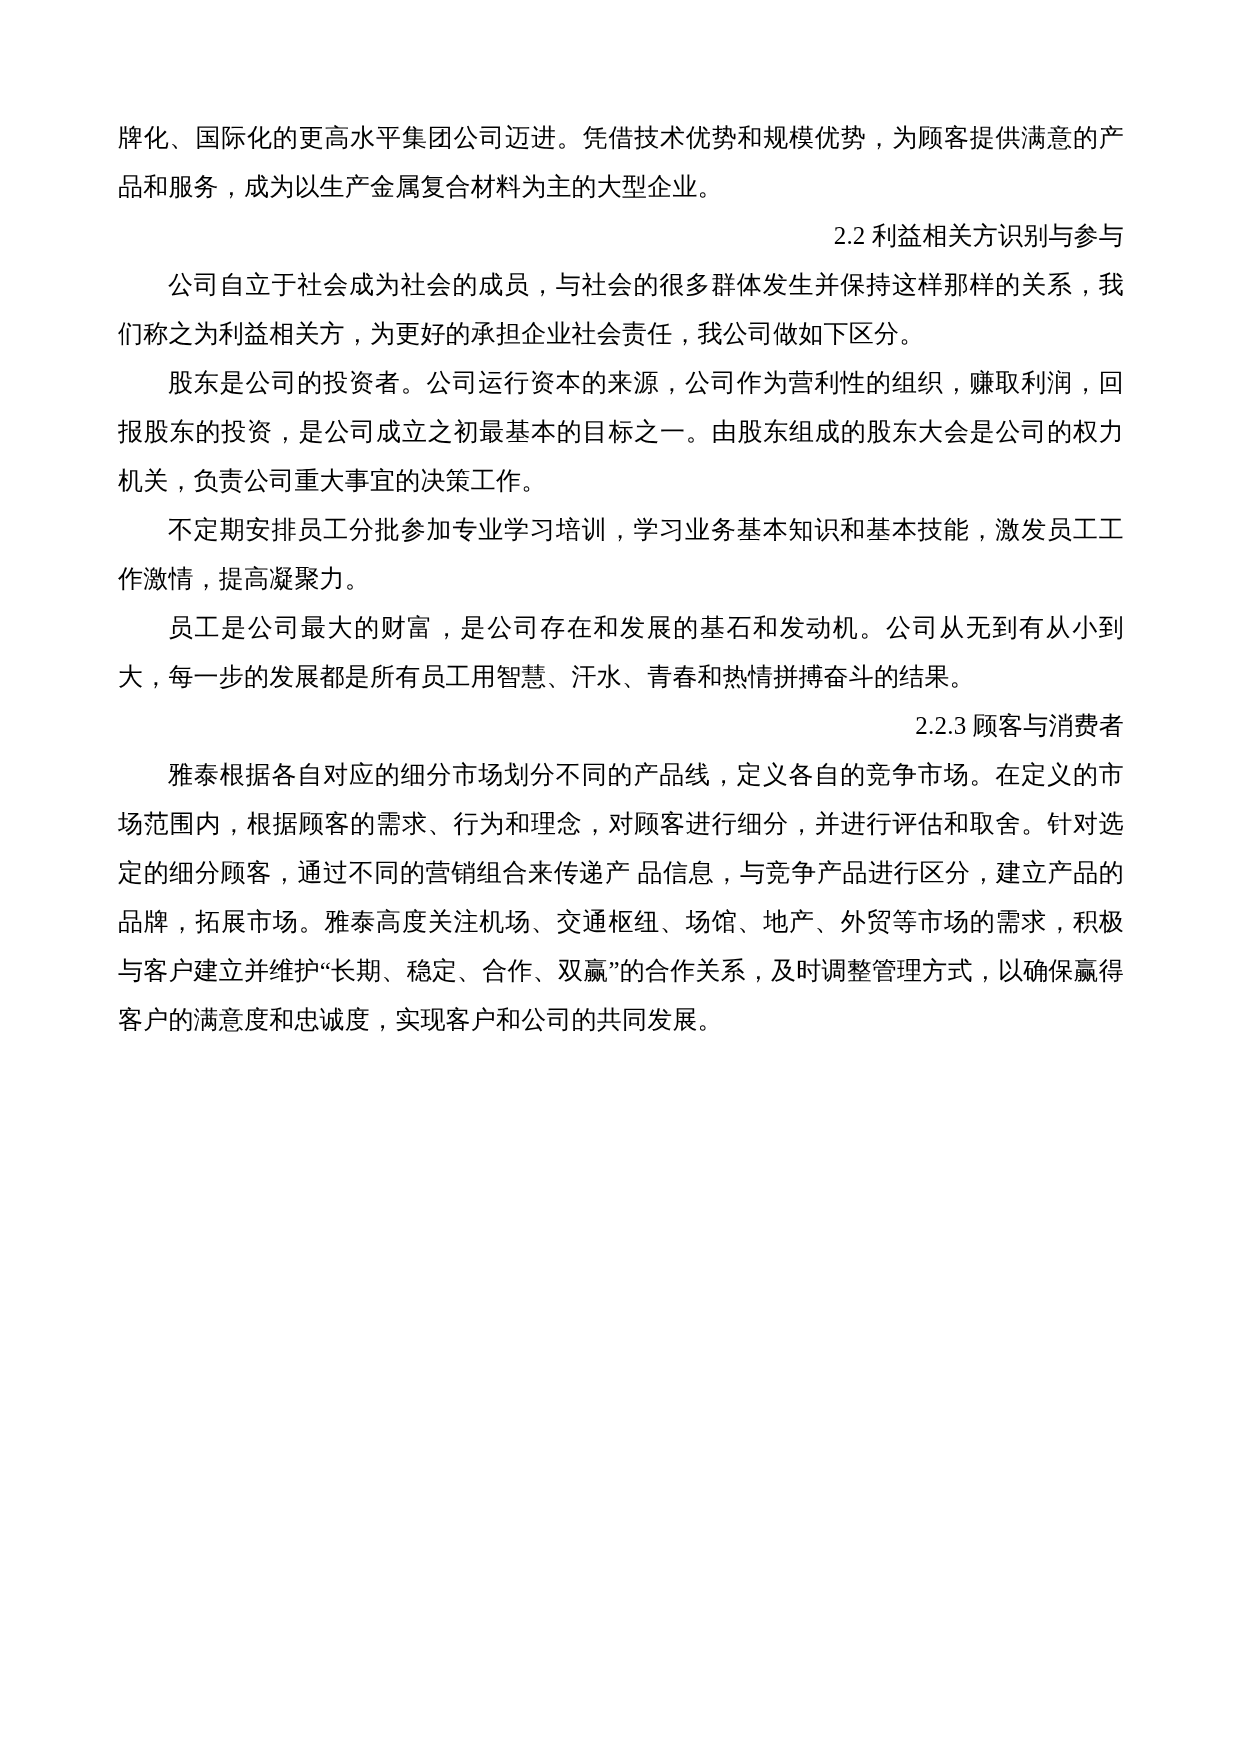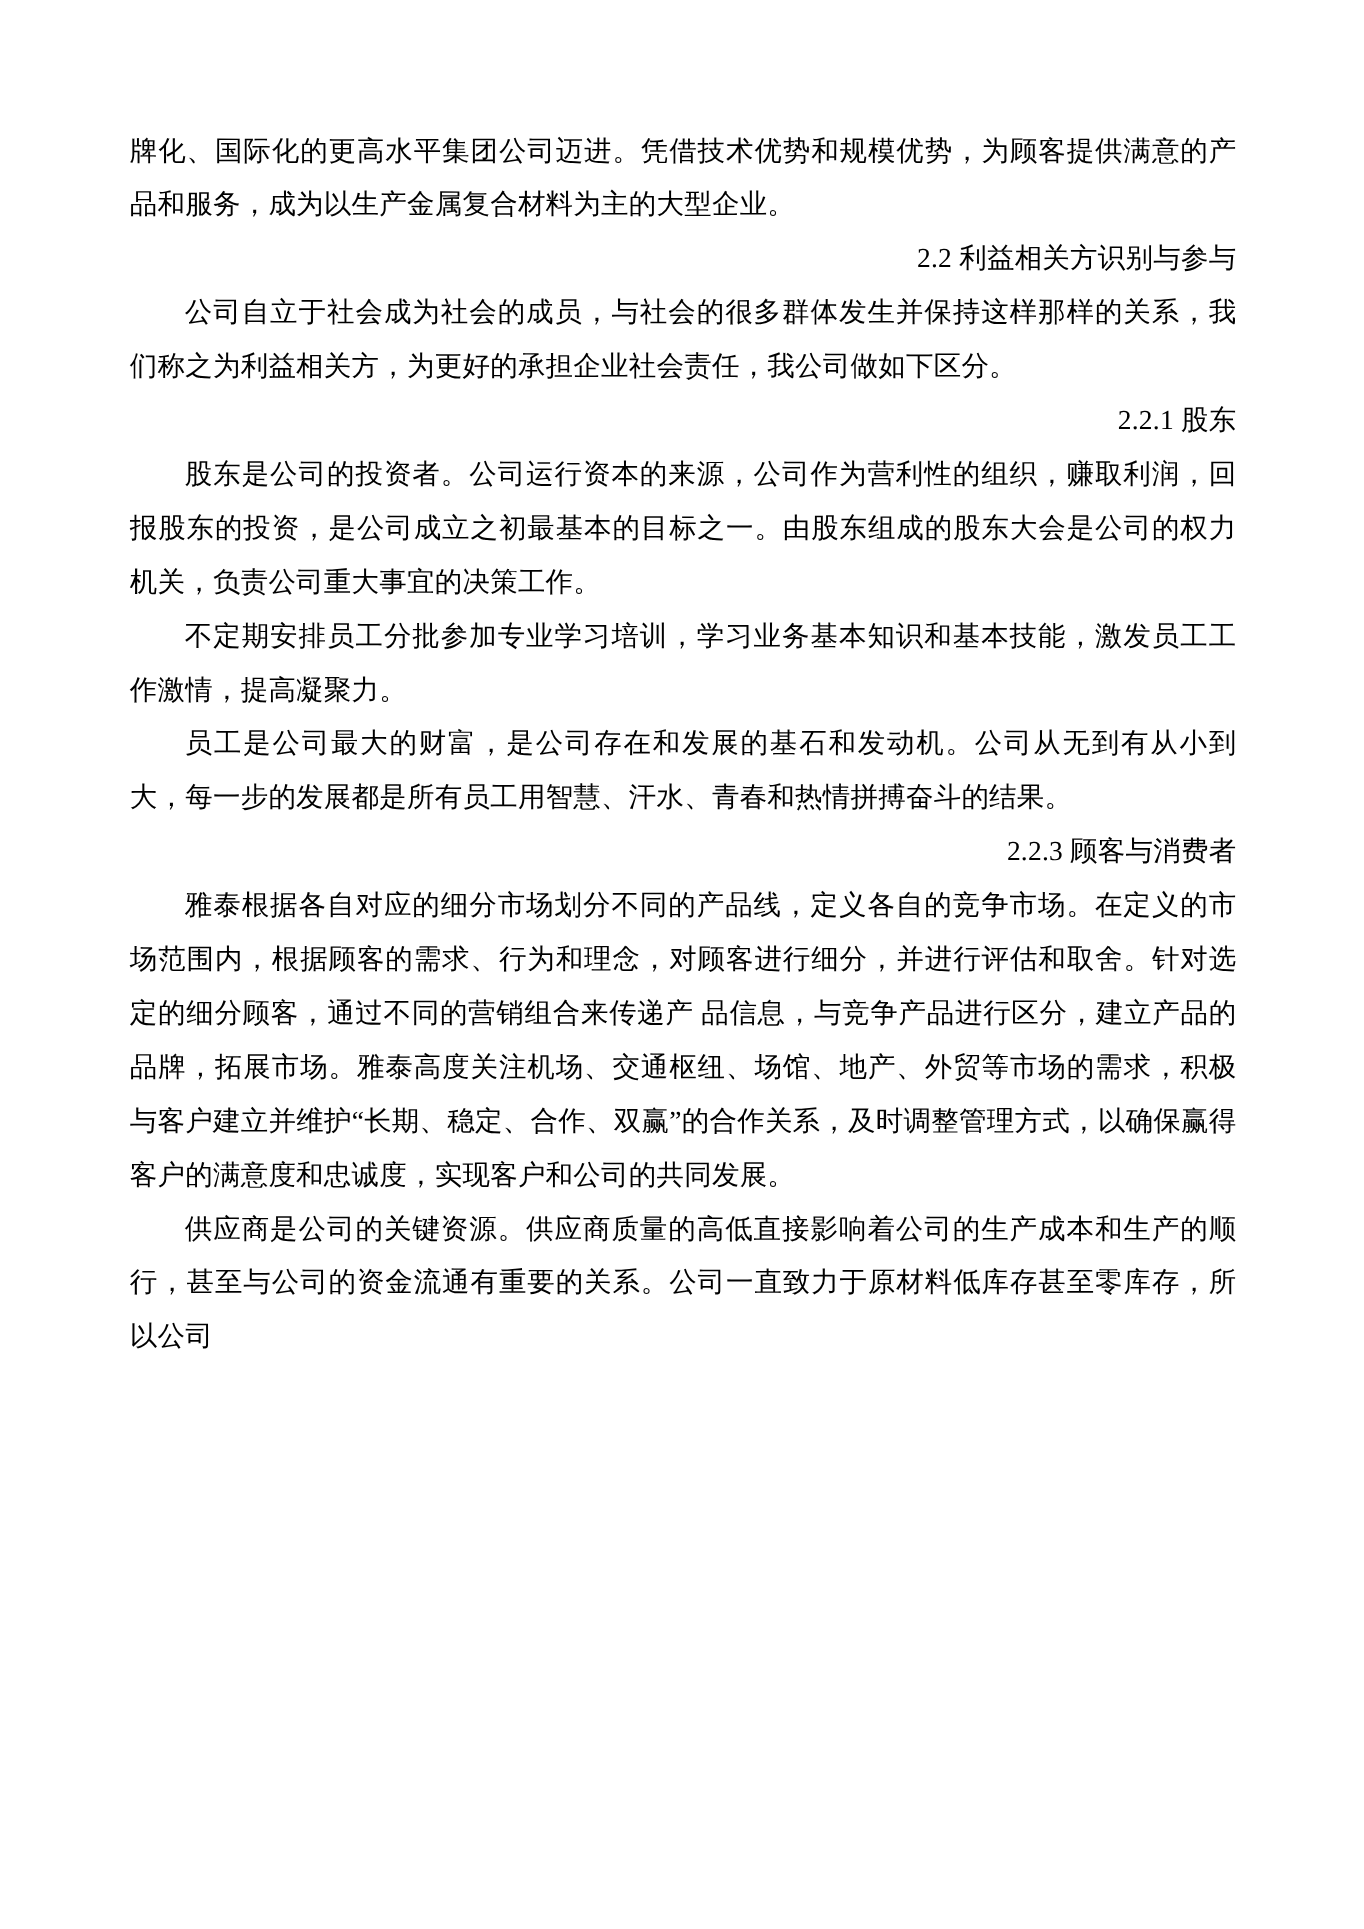--- a/index.html
+++ b/index.html
@@ -35,20 +35,18 @@
     text-align: right;
   }
 </style>
 </head>
 <body>
 
 <div class="page">
   <p class="para continued">牌化、国际化的更高水平集团公司迈进。凭借技术优势和规模优势，为顾客提供满意的产品和服务，成为以生产金属复合材料为主的大型企业。</p>
   <p class="para heading">2.2 利益相关方识别与参与</p>
   <p class="para">公司自立于社会成为社会的成员，与社会的很多群体发生并保持这样那样的关系，我们称之为利益相关方，为更好的承担企业社会责任，我公司做如下区分。</p>
-  <p class="para heading">2.2.1 股东</p>
   <p class="para">股东是公司的投资者。公司运行资本的来源，公司作为营利性的组织，赚取利润，回报股东的投资，是公司成立之初最基本的目标之一。由股东组成的股东大会是公司的权力机关，负责公司重大事宜的决策工作。</p>
   <p class="para">不定期安排员工分批参加专业学习培训，学习业务基本知识和基本技能，激发员工工作激情，提高凝聚力。</p>
   <p class="para">员工是公司最大的财富，是公司存在和发展的基石和发动机。公司从无到有从小到大，每一步的发展都是所有员工用智慧、汗水、青春和热情拼搏奋斗的结果。</p>
   <p class="para heading">2.2.3 顾客与消费者</p>
   <p class="para">雅泰根据各自对应的细分市场划分不同的产品线，定义各自的竞争市场。在定义的市场范围内，根据顾客的需求、行为和理念，对顾客进行细分，并进行评估和取舍。针对选定的细分顾客，通过不同的营销组合来传递产 品信息，与竞争产品进行区分，建立产品的品牌，拓展市场。雅泰高度关注机场、交通枢纽、场馆、地产、外贸等市场的需求，积极与客户建立并维护“长期、稳定、合作、双赢”的合作关系，及时调整管理方式，以确保赢得客户的满意度和忠诚度，实现客户和公司的共同发展。</p>
-  <p class="para">供应商是公司的关键资源。供应商质量的高低直接影响着公司的生产成本和生产的顺行，甚至与公司的资金流通有重要的关系。公司一直致力于原材料低库存甚至零库存，所以公司</p>
 </div>
 
 </body></html>

